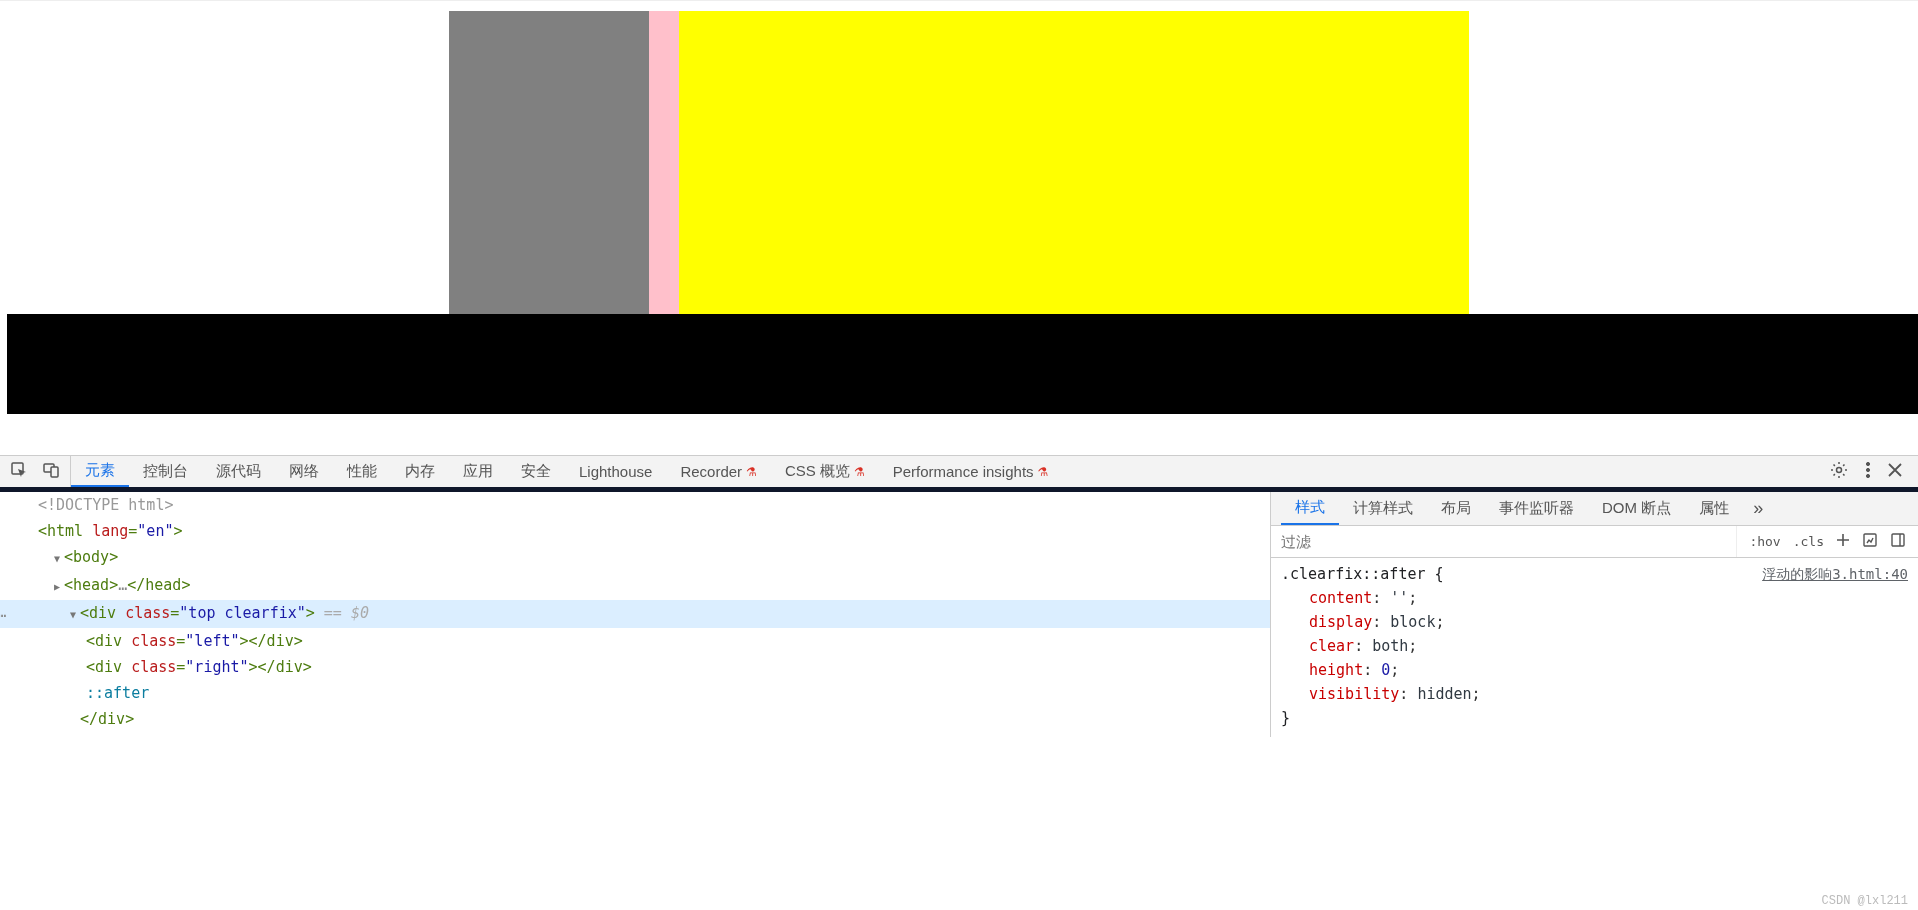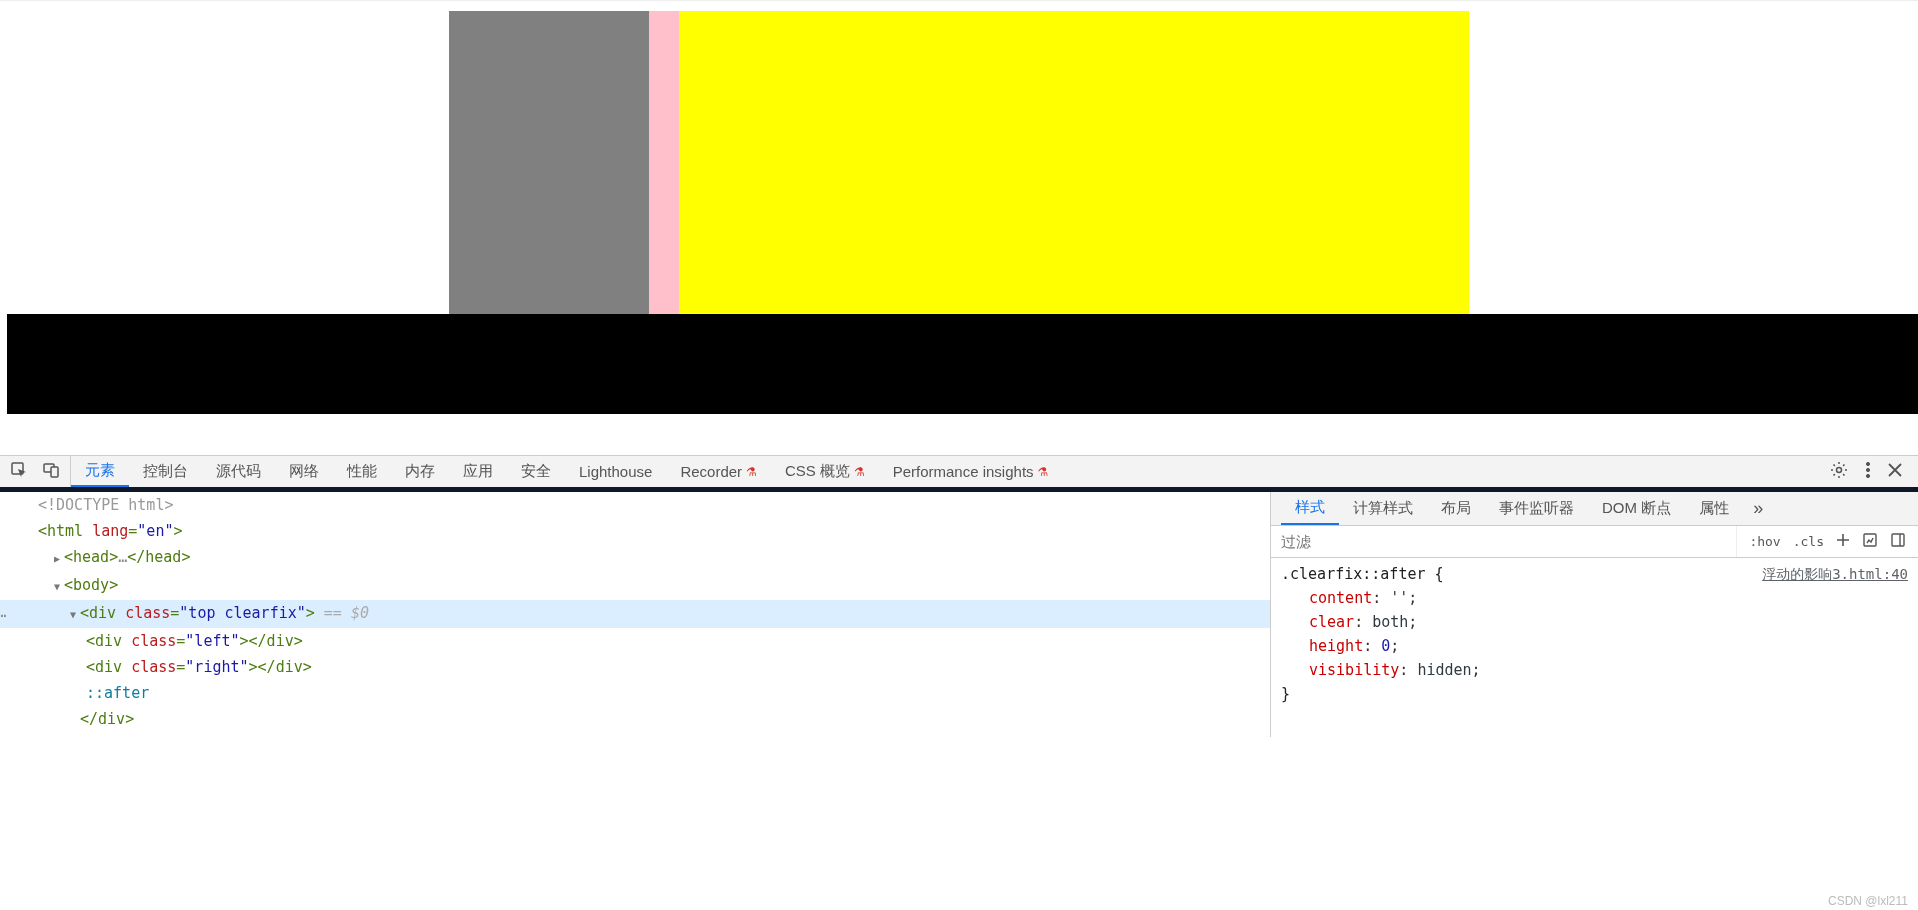--- a/index.html
+++ b/index.html
@@ -53,21 +53,21 @@
 
   .css-rules { flex: 1; overflow: auto; font-family: Consolas, Menlo, monospace; font-size: 15px; line-height: 24px; padding: 4px 10px; }
   .css-src { float: right; color: #5f6368; text-decoration: underline; font-size: 14px; }
   .sel-text { color: #202124; }
   .prop { color: #c80000; }
   .val { color: #303942; }
   .kw { color: #1a1aa6; }
   .brace { color: #202124; }
   .indent { padding-left: 28px; }
 
-  .watermark { position: fixed; bottom: 2px; right: 10px; font-size: 12px; color: #bbb; font-family: Liberation Sans, sans-serif; text-align: center; }
+  .watermark { position: fixed; bottom: 2px; right: 10px; font-size: 12px; color: #bbb; font-family: Liberation Mono, monospace; text-align: center; }
 </style>
 </head>
 <body>
 
 <div class="viewport">
   <div class="page-wrap">
     <div class="page-pink">
       <div class="page-gray"></div>
       <div class="page-yellow"></div>
     </div>
@@ -137,23 +137,23 @@
     </div>
   </div>
 
   <div class="dt-body">
 
     <div class="elements-panel">
       <div class="el-line"><span class="el-ind w0"></span><span class="doctype">&lt;!DOCTYPE html&gt;</span></div>
 
       <div class="el-line"><span class="el-ind w0"></span><span class="punct">&lt;html </span><span class="attrn">lang</span><span class="punct">=</span><span class="attrv">"en"</span><span class="punct">&gt;</span></div>
 
+      <div class="el-line"><span class="el-ind w1"></span><span class="tri">▼</span><span class="punct">&lt;body&gt;</span></div>
+
       <div class="el-line"><span class="el-ind w1"></span><span class="tri">▶</span><span class="punct">&lt;head&gt;</span><span class="dots">…</span><span class="punct">&lt;/head&gt;</span></div>
-
-      <div class="el-line"><span class="el-ind w1"></span><span class="tri">▼</span><span class="punct">&lt;body&gt;</span></div>
 
       <div class="el-line sel"><span class="el-ind w2"></span><span class="tri">▼</span><span class="punct">&lt;div </span><span class="attrn">class</span><span class="punct">=</span><span class="attrv">"top clearfix"</span><span class="punct">&gt;</span><span class="after-note"> == $0</span></div>
 
       <div class="el-line"><span class="el-ind w3"></span><span class="punct">&lt;div </span><span class="attrn">class</span><span class="punct">=</span><span class="attrv">"left"</span><span class="punct">&gt;&lt;/div&gt;</span></div>
 
       <div class="el-line"><span class="el-ind w3"></span><span class="punct">&lt;div </span><span class="attrn">class</span><span class="punct">=</span><span class="attrv">"right"</span><span class="punct">&gt;&lt;/div&gt;</span></div>
 
       <div class="el-line"><span class="el-ind w3"></span><span class="pseudo">::after</span></div>
 
       <div class="el-line"><span class="el-ind w2"></span><span class="tri"></span><span class="punct">&lt;/div&gt;</span></div>
@@ -192,20 +192,21 @@
               </svg>
           </span>
         </div>
       </div>
       <div class="css-rules">
         <div>
           <span class="css-src">浮动的影响3.html:40</span>
           <span class="sel-text"><span>.clearfix::after</span> <span class="brace">{</span></span>
         </div>
         <div class="indent"><span class="prop">content</span>: <span class="val">''</span>;</div>
+        <div class="indent"><span class="prop">display</span>: <span class="val">block</span>;</div>
         <div class="indent"><span class="prop">clear</span>: <span class="val">both</span>;</div>
         <div class="indent"><span class="prop">height</span>: <span class="kw">0</span>;</div>
         <div class="indent"><span class="prop">visibility</span>: <span class="val">hidden</span>;</div>
         <div><span class="brace">}</span></div>
       </div>
     </div>
 
   </div>
 </div>
 

